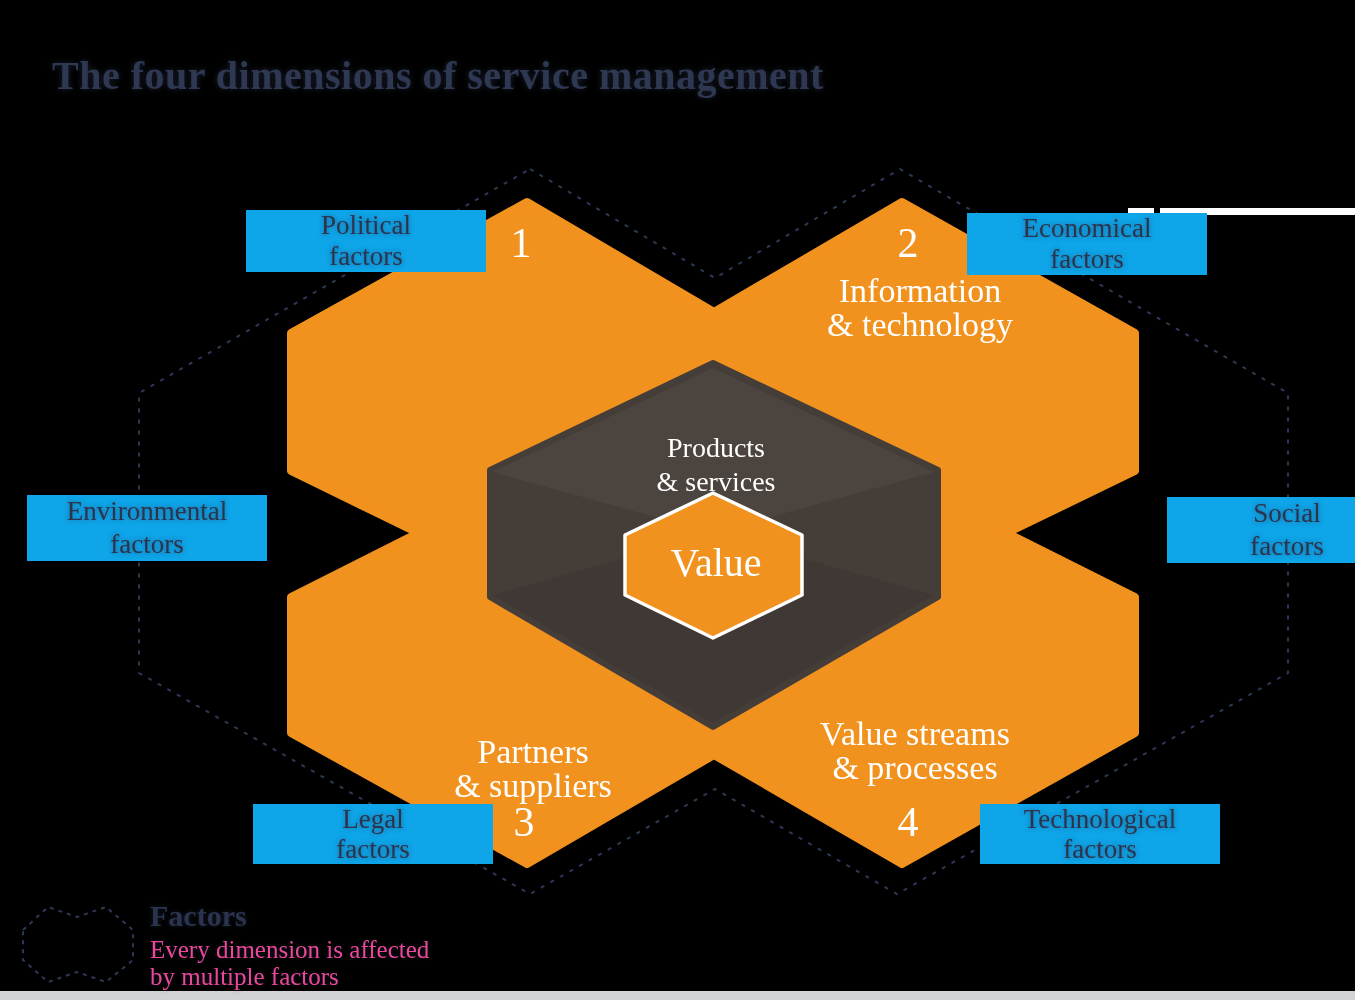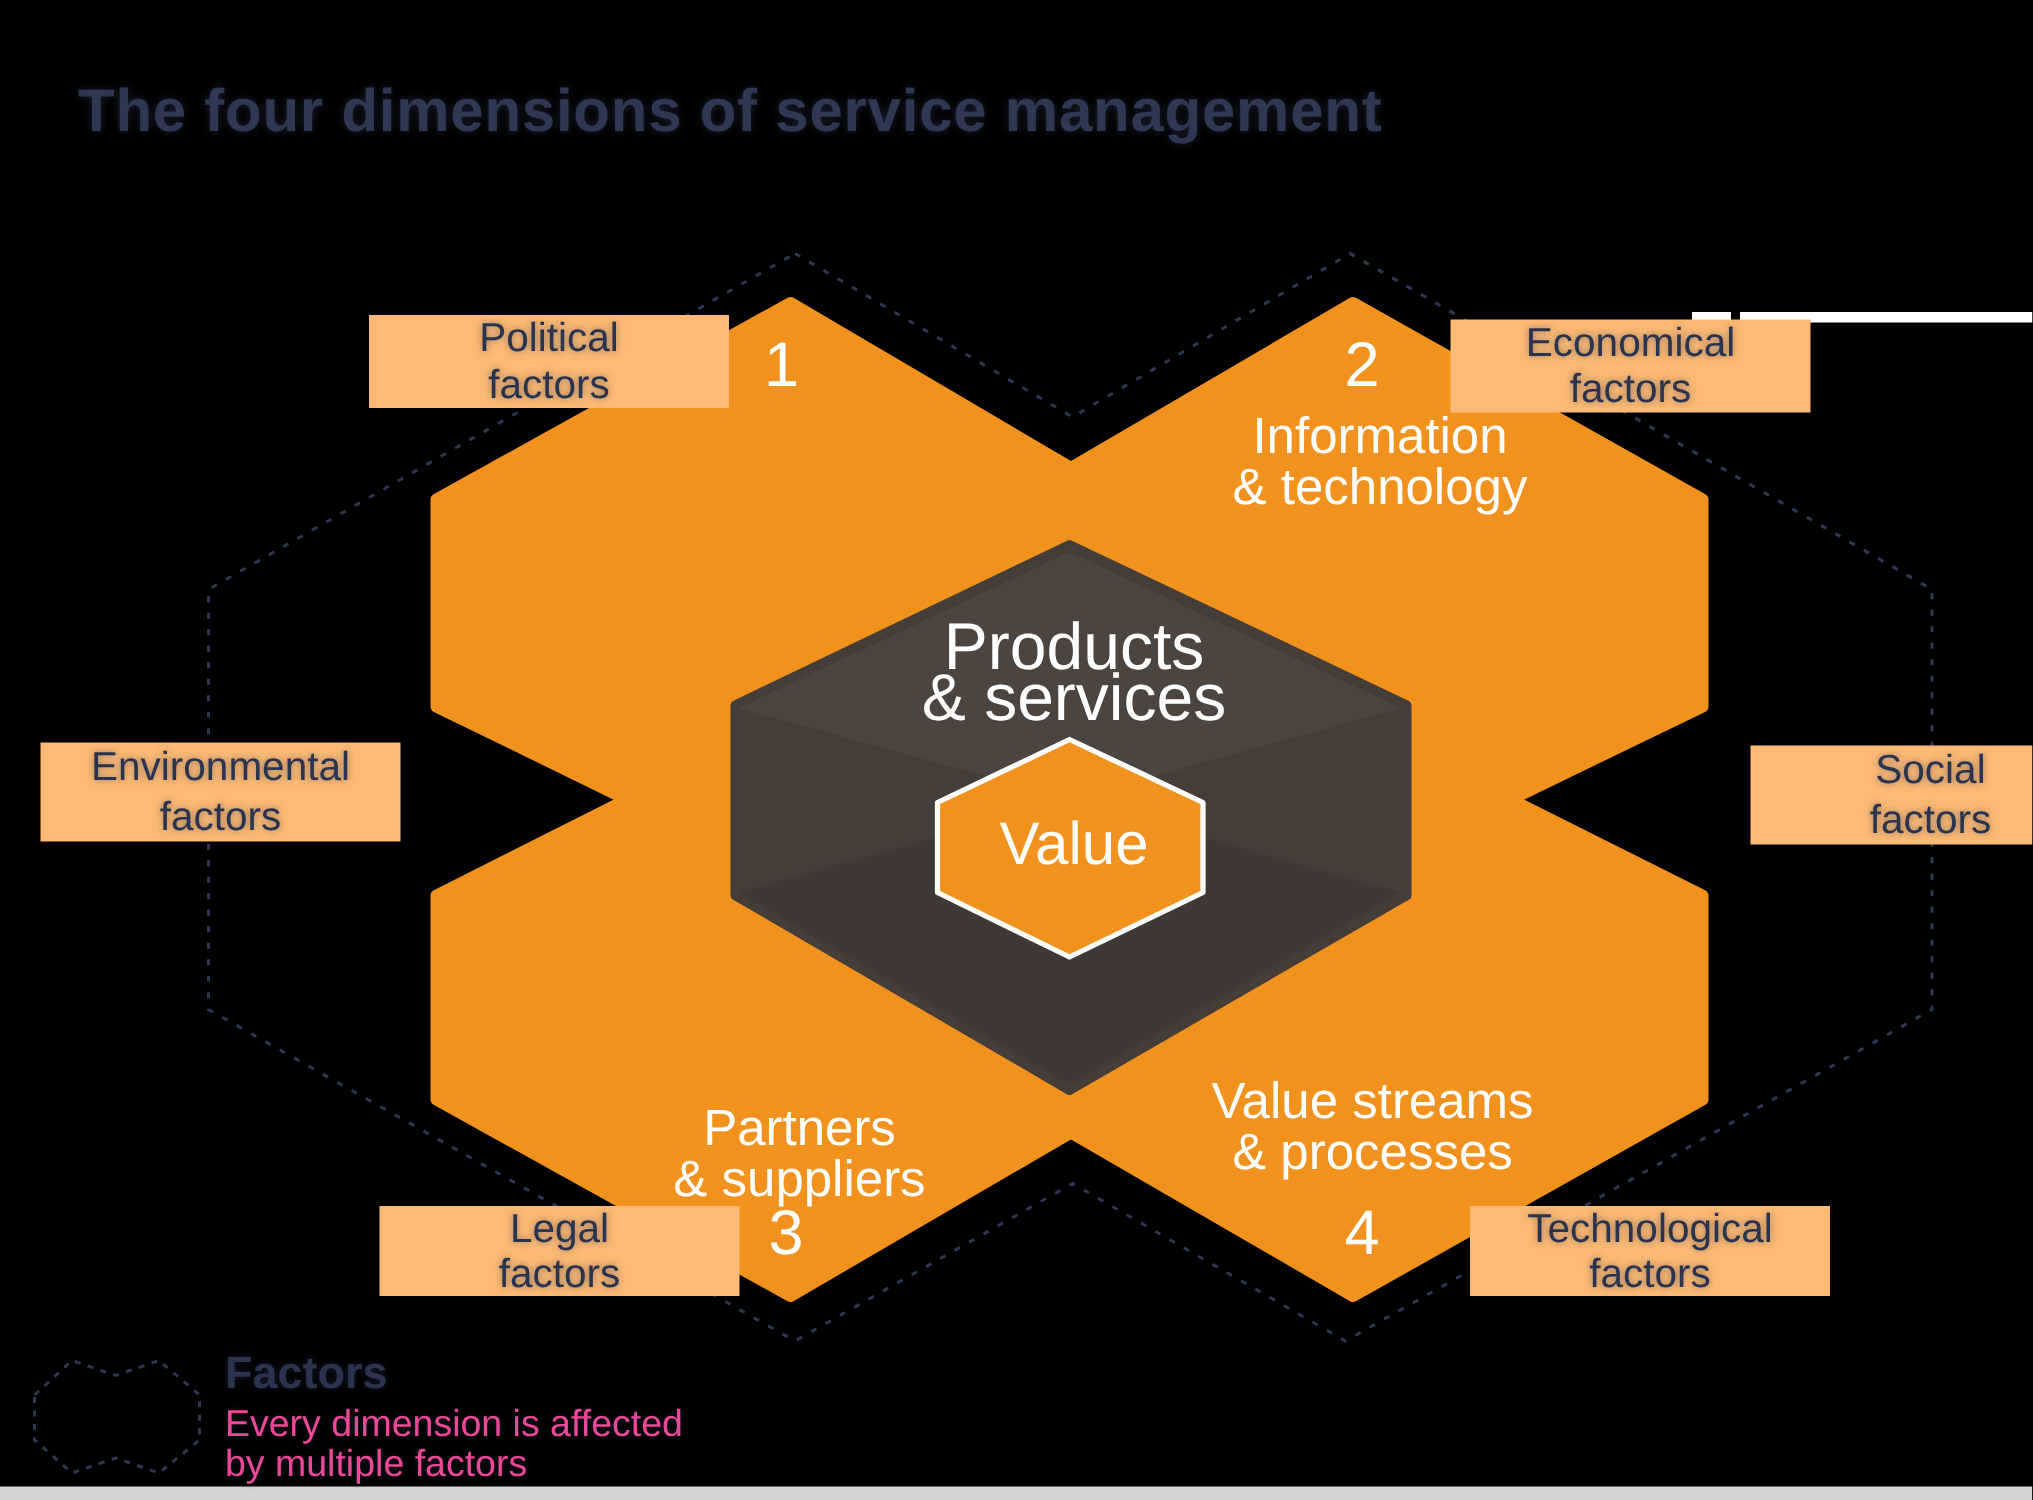--- a/index.html
+++ b/index.html
@@ -3,55 +3,55 @@
 <meta charset="utf-8">
 <style>
   * { margin: 0; padding: 0; box-sizing: border-box; }
   html, body { background: #000; }
   .stage {
     position: relative;
     width: 1355px;
     height: 1000px;
     background: #000;
     overflow: hidden;
-    font-family: Liberation Sans, sans-serif;
+    font-family: Liberation Serif, serif;
   }
   .shapes { position: absolute; left: 0; top: 0; width: 1355px; height: 1000px; }
 
   .page-title {
     position: absolute; left: 52px; top: 52px;
     font-size: 40px; font-weight: 700; letter-spacing: 0.5px;
     color: #2F3852; text-shadow: 0 0 6px rgba(47,56,82,0.6);
     white-space: nowrap;
   }
 
   .qlabel, .qnum, .center-label, .value-label {
     position: absolute; text-align: center; color: #fff;
   }
   .qlabel { font-size: 34px; line-height: 34px; width: 320px; font-weight: 400; }
   .qnum { font-size: 42px; line-height: 44px; width: 100px; font-weight: 400; }
-  .center-label { font-size: 44px; line-height: 34px; width: 320px; }
+  .center-label { font-size: 28px; line-height: 34px; width: 320px; margin-top: 16px; }
   .value-label { font-size: 40px; line-height: 34px; width: 200px; text-align: center; }
 
   .q1-label { left: 375px; top: 274px; }
   .q2-label { left: 760px; top: 274px; }
   .q3-label { left: 373px; top: 717px; margin-top: 18px; }
   .q4-label { left: 755px; top: 717px; }
   .q1-num { left: 471px; top: 221px; }
   .q2-num { left: 858px; top: 221px; }
   .q3-num { left: 474px; top: 800px; }
   .q4-num { left: 858px; top: 800px; }
   .center-label { left: 556px; top: 415px; }
   .value-label { left: 616px; top: 546px; }
 
   .factor {
     position: absolute; text-align: center; width: 240px;
     font-size: 27px; line-height: 31px; color: #2B344E;
     text-shadow: 0 0 5px rgba(43,52,78,0.55);
-    background: #fdba74;
+    background: #0ea5e9;
   }
   .factor-political     { left: 246px;  top: 210px; }
   .factor-economical    { left: 967px;  top: 213px; }
   .factor-environmental { left: 27px;   top: 495px; line-height: 33px; }
   .factor-social        { left: 1167px; top: 497px; line-height: 33px; }
   .factor-legal         { left: 253px;  top: 804px; line-height: 30px; }
   .factor-technological { left: 980px;  top: 804px; line-height: 30px; }
 
   .legend-title {
     position: absolute; left: 150px; top: 901px;

